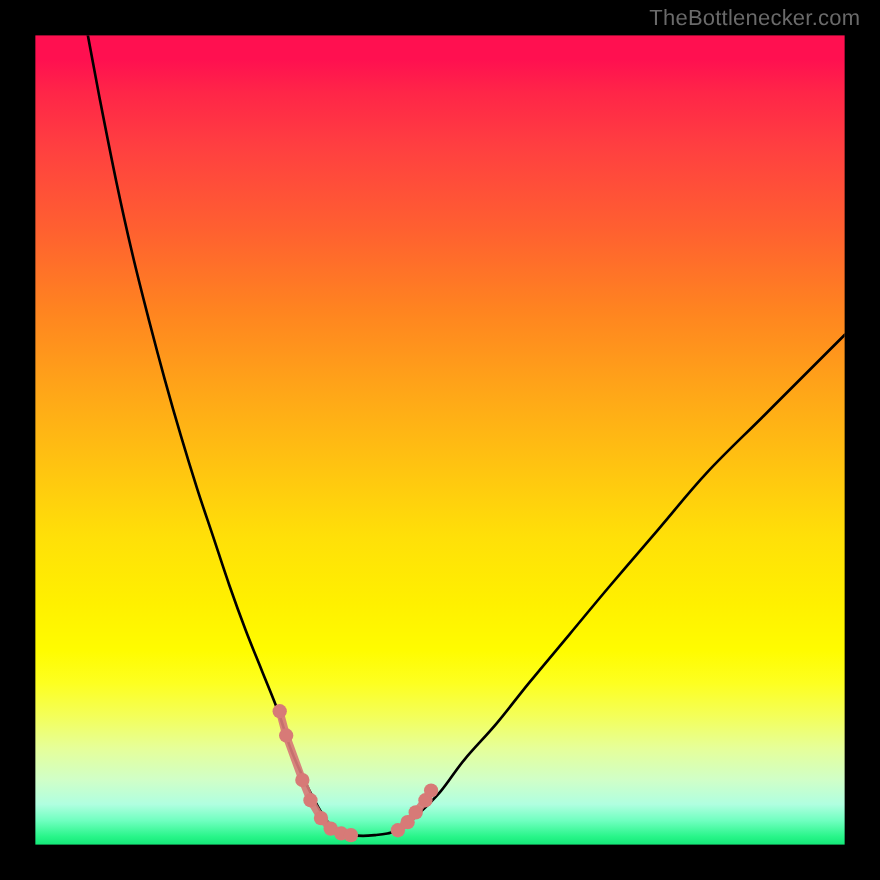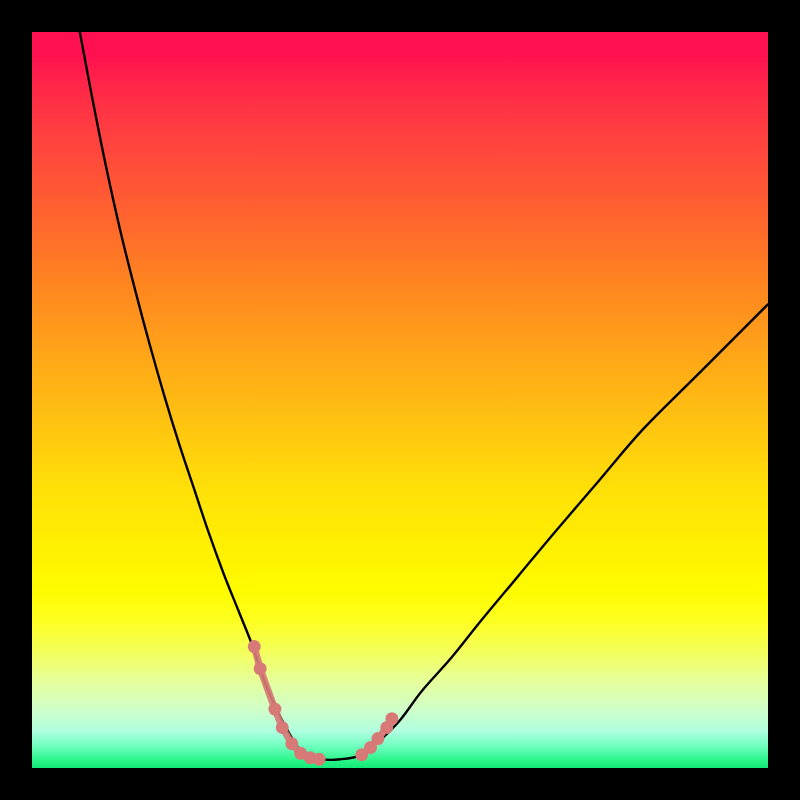--- a/index.html
+++ b/index.html
@@ -97,13 +97,14 @@
           <circle cx="287.04" cy="727.17" r="6.5" fill="#d77a77"></circle>
           <path d="M 329.73 722.75 L 338.56 715.39 L 345.92 706.56 L 354.75 695.52 L 359.90 686.69" fill="none" stroke="#d77a77" stroke-width="7" stroke-linecap="round" stroke-linejoin="round" opacity="0.92"></path>
           <circle cx="329.73" cy="722.75" r="6.5" fill="#d77a77"></circle>
           <circle cx="338.56" cy="715.39" r="6.5" fill="#d77a77"></circle>
           <circle cx="345.92" cy="706.56" r="6.5" fill="#d77a77"></circle>
           <circle cx="354.75" cy="695.52" r="6.5" fill="#d77a77"></circle>
           <circle cx="359.90" cy="686.69" r="6.5" fill="#d77a77"></circle>
         </g>
     </svg>
   </div>
+  <div class="watermark">TheBottlenecker.com</div>
 </div>
 
 </body></html>

